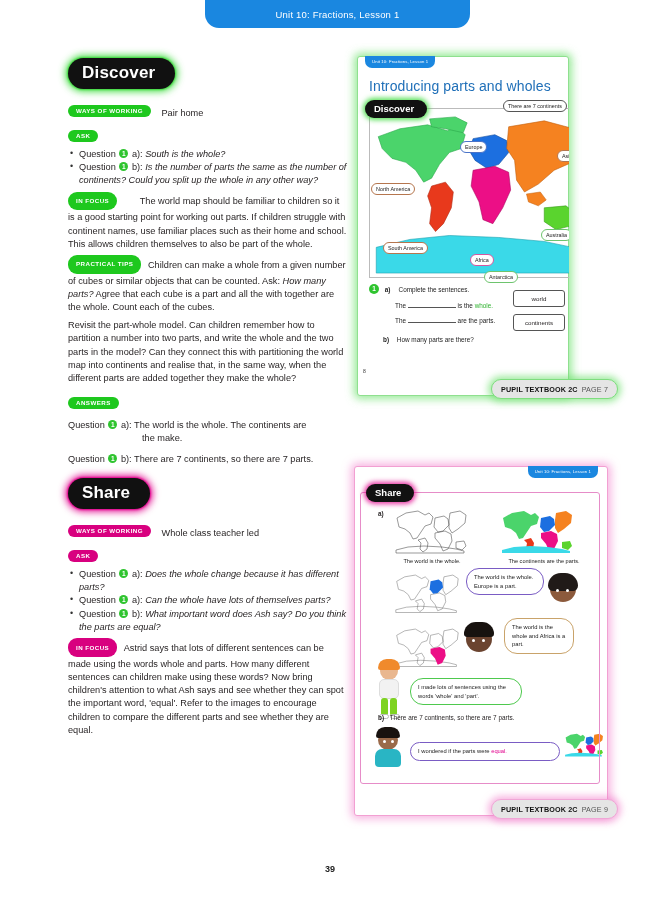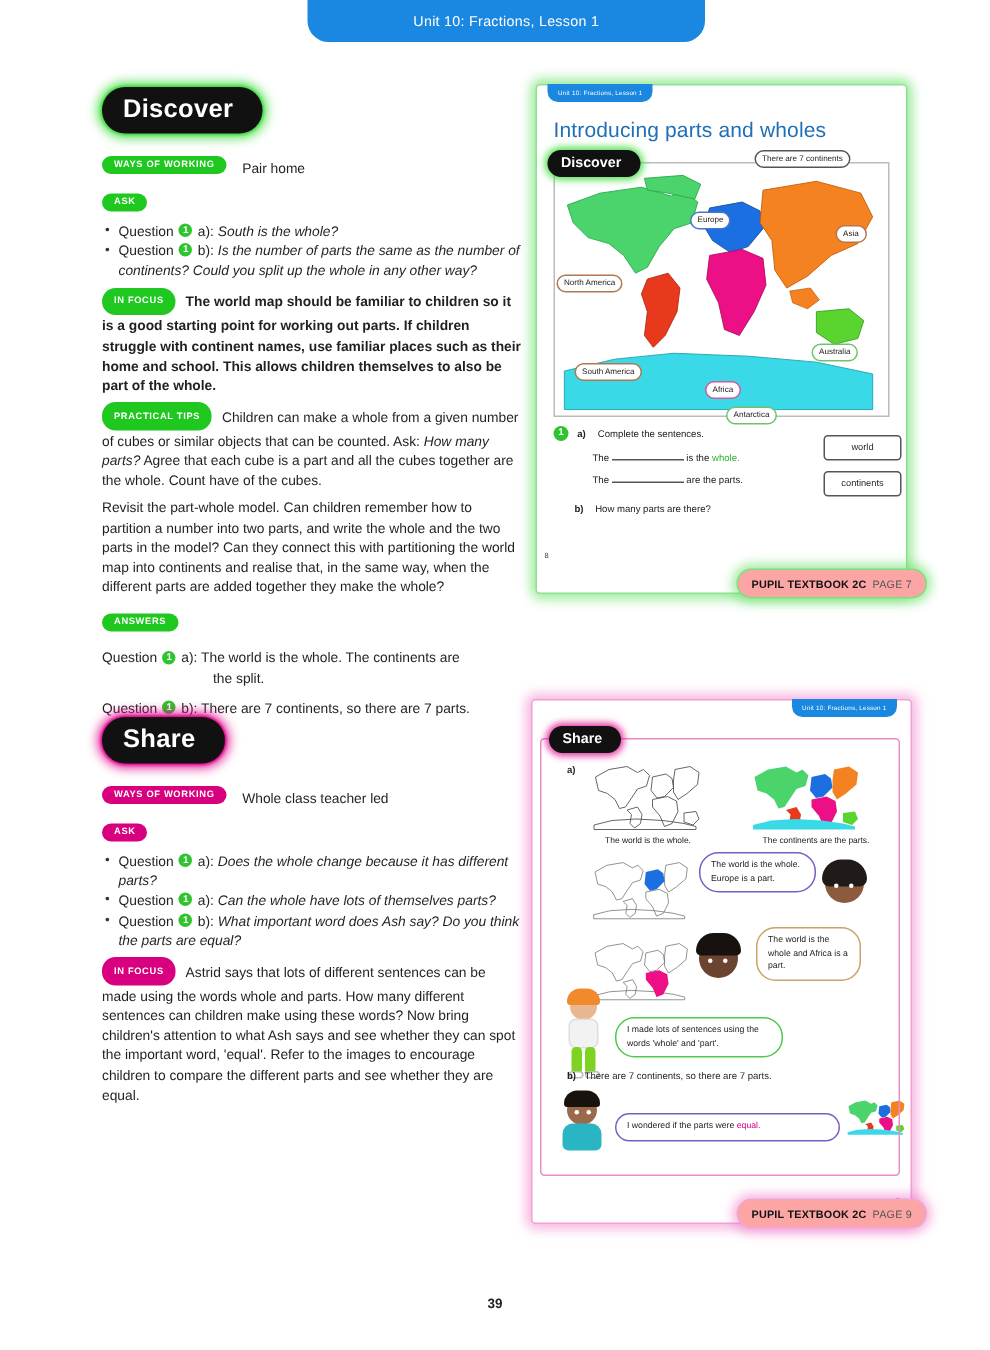--- a/index.html
+++ b/index.html
@@ -73,21 +73,21 @@
 
   
   .tb-wrap { position:absolute; }
   .tb-page {
     position:absolute; inset:0;
     background:#fff; border-radius:3px;
   }
   .tb-wrap.green .tb-page { border:1.6px solid #8fe08f; box-shadow:0 0 8px 3px rgba(110,225,110,.7); }
   .tb-wrap.pink  .tb-page { border:1.6px solid #f2a0d2; box-shadow:0 0 8px 3px rgba(240,120,200,.55); }
 
-  #tb-discover { left:357px; top:56px; width:248px; height:340px; }
+  #tb-discover { left:357px; top:56px; width:212px; height:340px; }
   #tb-share    { left:354px; top:466px; width:254px; height:350px; }
 
   .tb-inner { position:absolute; inset:0; padding:0; overflow:hidden; border-radius:3px; }
 
   .tb-unit-tab {
     position:absolute; right:10px; top:0;
     background:#1a87e0; color:#fff;
     font-size:4.2px; letter-spacing:.15px;
     padding:3px 7px 3.5px;
     border-bottom-left-radius:7px; border-bottom-right-radius:7px;
@@ -140,21 +140,21 @@
   .kw-pink  { color:#e1008c; }
   .wordbox {
     position:absolute; right:4px;
     border:0.9px solid #555; border-radius:3px;
     font-size:6.2px; text-align:center; padding:4px 0; width:52px; background:#fff;
   }
   .pg-num { position:absolute; font-size:5px; color:#333; }
 
   .tb-footer {
     position:absolute; height:20px;
-    background:#fca5a5; border-radius:10px;
+    background:#e5e5e5; border-radius:10px;
     display:flex; align-items:center; justify-content:center;
     font-size:7.2px; letter-spacing:.15px; color:#111; font-weight:bold;
     padding:0 9px; white-space:nowrap;
   }
   .tb-footer .pg { font-weight:normal; color:#555; margin-left:4px; }
   #footer-discover { left:491px; top:379px; border:1.2px solid #7edd7e; box-shadow:0 0 7px 3px rgba(110,225,110,.65); }
   #footer-share    { left:491px; top:799px; border:1.2px solid #f0a6d6; box-shadow:0 0 7px 3px rgba(240,120,200,.55); }
   .cap { font-size:5.6px; color:#222; text-align:center; }
   .bubble {
     position:absolute; background:#fff; border:1.1px solid #6b5ea8;
@@ -204,42 +204,42 @@
     <li>
       <span>Question</span>
       <span class="qnum">1</span>
       <span>b):</span>
       <span class="italic">Is the number of parts the same as the number of continents? Could you split up the whole in any other way?</span>
     </li>
   </ul>
 
   <p class="para">
     <span class="chip green">IN FOCUS</span>
-    <span style="margin-left:4px;font-weight:bold;">The world map should be familiar to children so it is a good starting point for working out parts. If children struggle with continent names, use familiar places such as their home and school. This allows children themselves to also be part of the whole.</span>
+    <span style="margin-left:20px;">The world map should be familiar to children so it is a good starting point for working out parts. If children struggle with continent names, use familiar places such as their home and school. This allows children themselves to also be part of the whole.</span>
   </p>
 
   <p class="para">
     <span class="chip green">PRACTICAL TIPS</span>
     <span style="margin-left:4px;">Children can make a whole from a given number of cubes or similar objects that can be counted. Ask:</span>
     <span class="italic">How many parts?</span>
-    <span>Agree that each cube is a part and all the cubes together are the whole. Count have of the cubes.</span>
+    <span>Agree that each cube is a part and all the with together are the whole. Count each of the cubes.</span>
   </p>
 
   <p class="para">Revisit the part-whole model. Can children remember how to partition a number into two parts, and write the whole and the two parts in the model? Can they connect this with partitioning the world map into continents and realise that, in the same way, when the different parts are added together they make the whole?</p>
 
   <div style="margin-top:9px;">
     <span class="chip green">ANSWERS</span>
   </div>
 
   <div class="ans-row">
     <span>Question</span>
     <span class="qnum">1</span>
     <span>a):</span>
     <span>The world is the whole. The continents are</span>
-    <span class="ind">the split.</span>
+    <span class="ind">the make.</span>
   </div>
 
   <div class="ans-row">
     <span>Question</span>
     <span class="qnum">1</span>
     <span>b):</span>
     <span>There are 7 continents, so there are 7 parts.</span>
   </div>
 </div>
 

